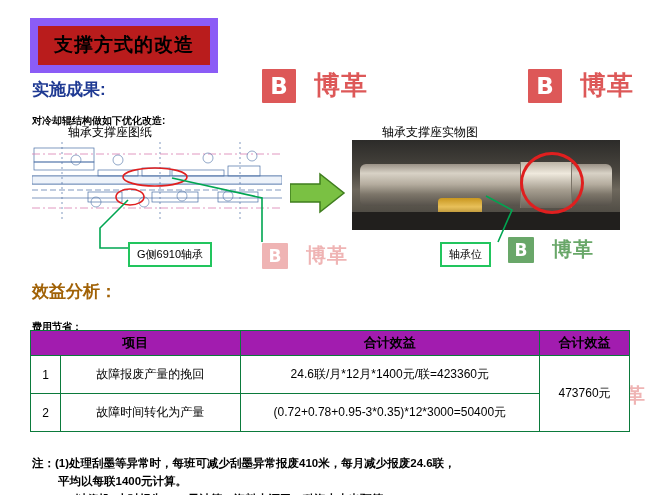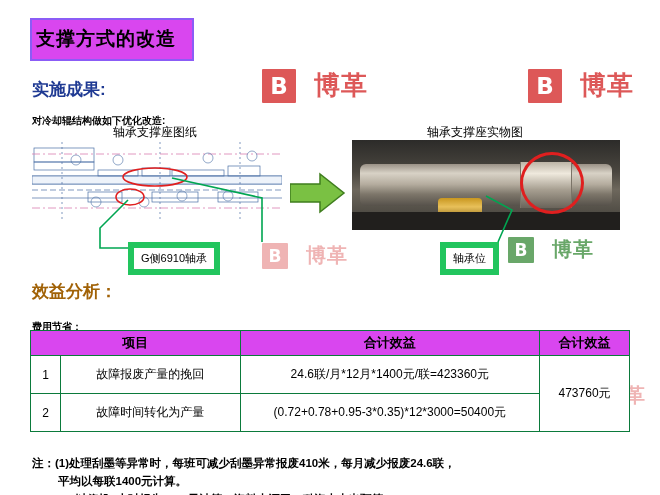--- a/index.html
+++ b/index.html
@@ -14,23 +14,23 @@
   }
   .slide {
     position: absolute;
     inset: 0;
   }
 
   
   .title-box {
     position: absolute;
     left: 30px; top: 18px;
-    padding: 6px 16px 7px 4px;
-    border: 2px solid #8b5cf6;
-    background: #d946ef;
+    padding: 6px 16px 7px 16px;
+    border: 8px solid #8b5cf6;
+    background: #b91c1c;
   }
   .title-box span {
     font-size: 19px;
     font-weight: bold;
     color: #000;
     letter-spacing: 1px;
   }
 
   
   .sec-head {
@@ -78,21 +78,20 @@
   .wm.big .wtext { font-size: 26px; }
   .wm.green .mark { background: #3f8f3f; }
   .wm.green .wtext { color: #3f8f3f; }
   .wm.faint { opacity: .35; }
 
   
   .panel-label {
     position: absolute;
     font-size: 12px;
     color: #000;
-    margin-left: 45px;
   }
   .drawing {
     position: absolute;
     left: 32px; top: 140px;
     width: 250px; height: 82px;
     background: #ffffff;
     overflow: hidden;
   }
   .photo {
     position: absolute;
@@ -133,21 +132,21 @@
     position: absolute;
     left: 168px; top: 12px;
     width: 64px; height: 62px;
     border: 3px solid #e01f1f;
     border-radius: 50%;
   }
 
   
   .callout {
     position: absolute;
-    border: 6px solid #22c55e;
+    border: 2px solid #22c55e;
     background: #ffffff;
     font-size: 11px;
     color: #000;
     padding: 3px 7px;
     white-space: nowrap;
   }
   svg.overlay {
     position: absolute;
     left: 0; top: 0;
     width: 660px; height: 495px;
@@ -170,21 +169,21 @@
     font-size: 12px;
     background: #fff;
   }
   .tbl th, .tbl td {
     border: 1px solid #0b7a3b;
     text-align: center;
     color: #000;
     padding: 3px 2px;
   }
   .tbl thead th {
-    background: #d946ef;
+    background: #a21caf;
     font-weight: bold;
     font-size: 13px;
     height: 24px;
     margin-left: 33px;
   }
   .tbl td.idx { width: 30px; }
   .tbl td.item { width: 180px; line-height: 1.25; }
   .tbl td.calc { width: 300px; }
   .tbl td.total { width: 90px; }
   .tbl tbody tr { height: 38px; }

